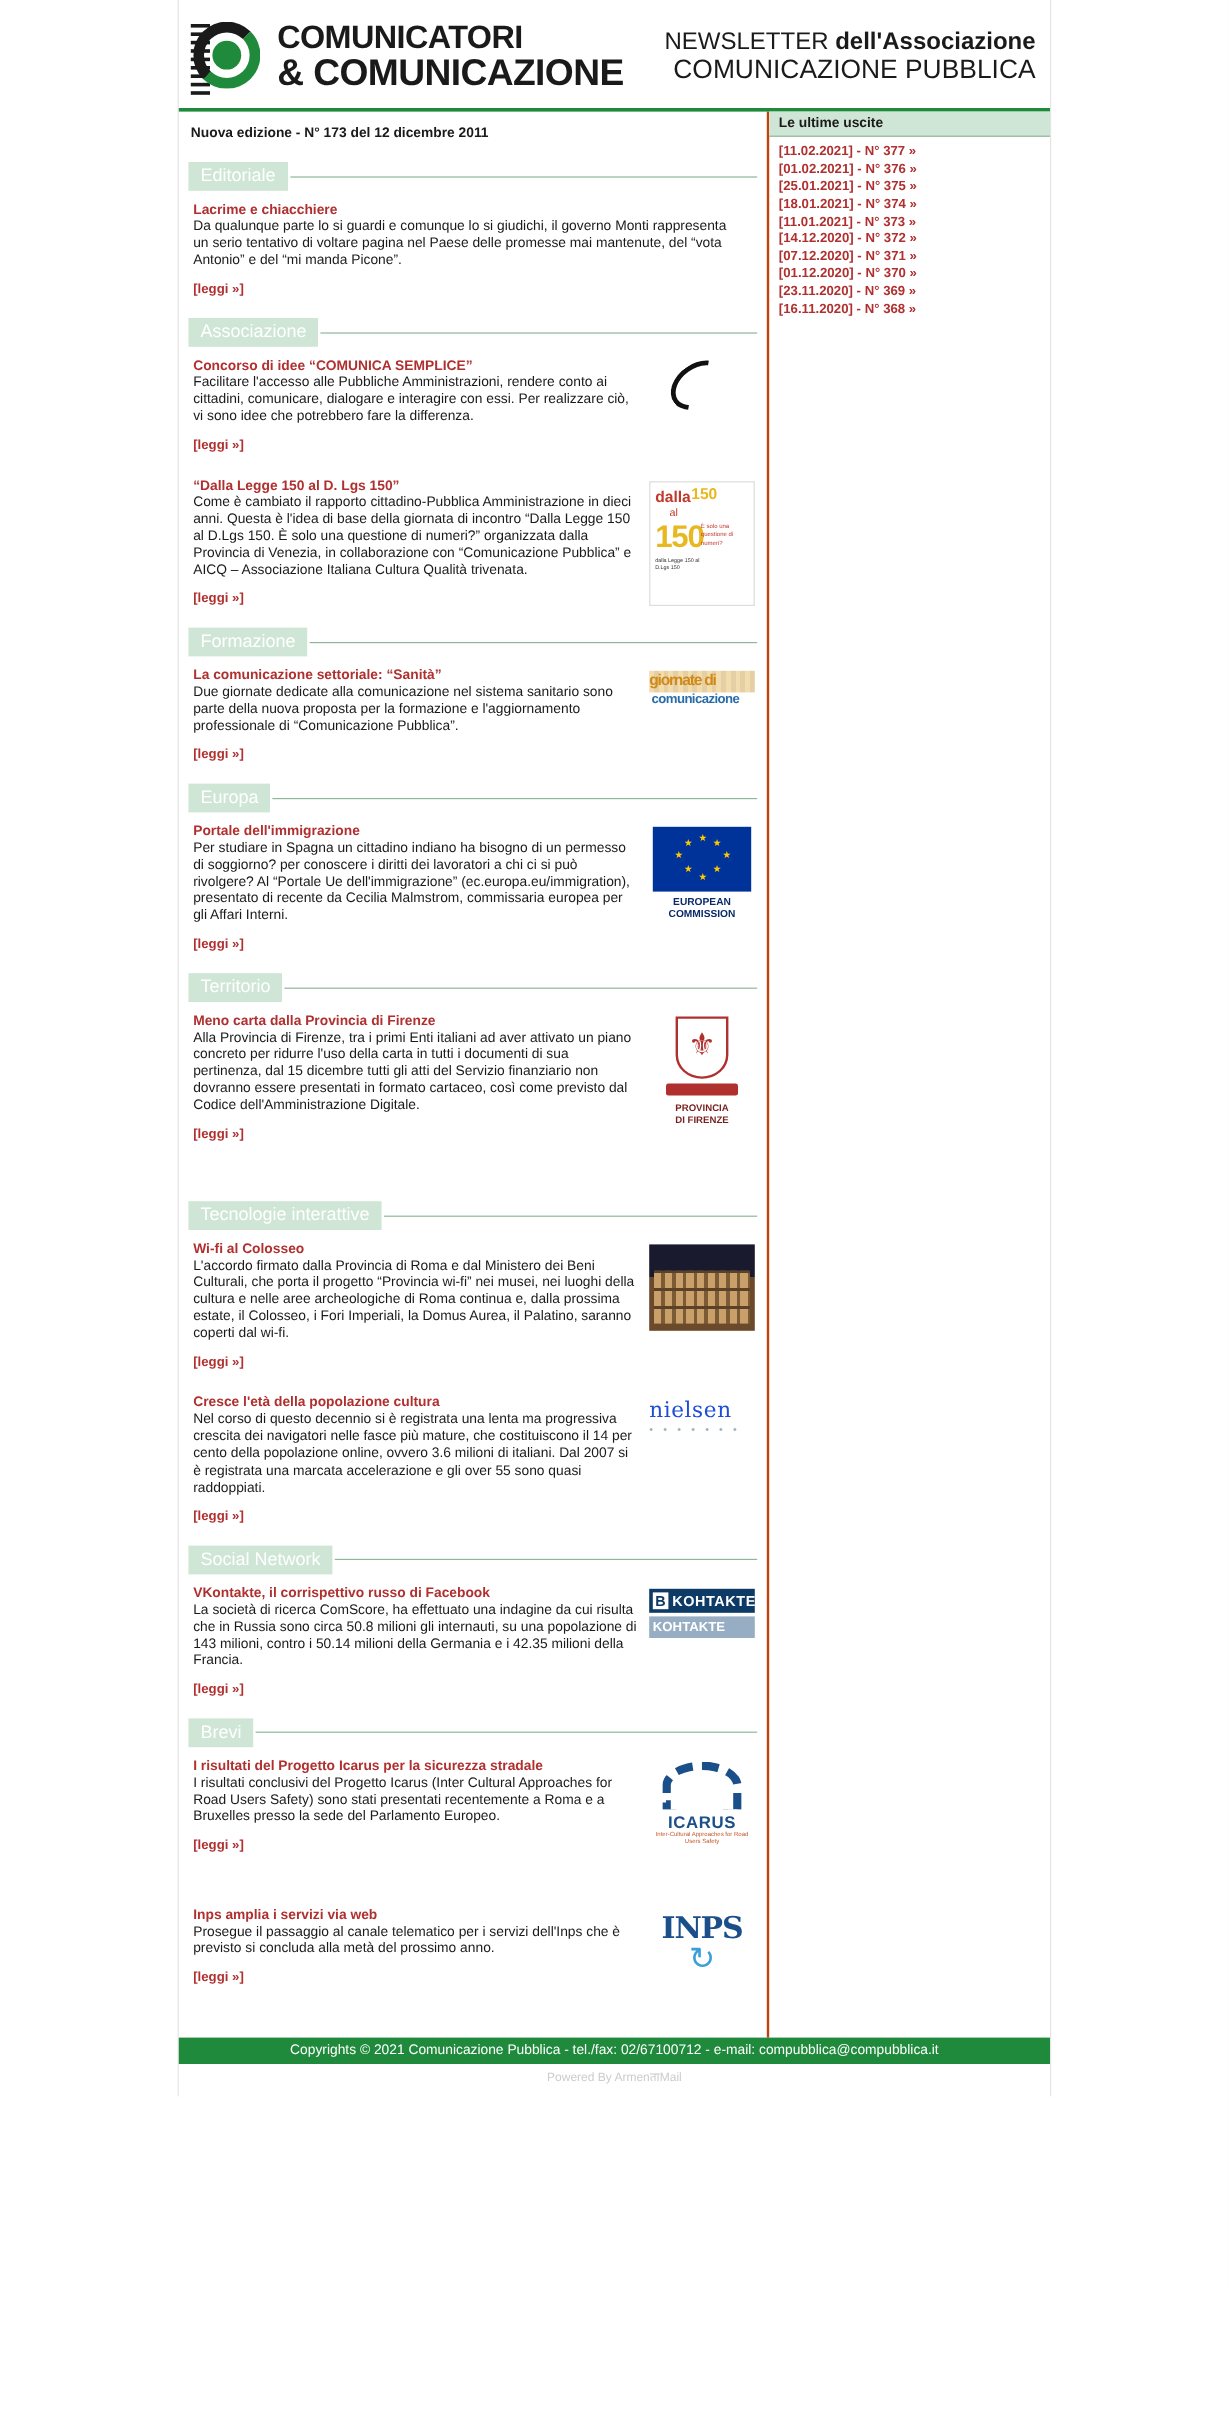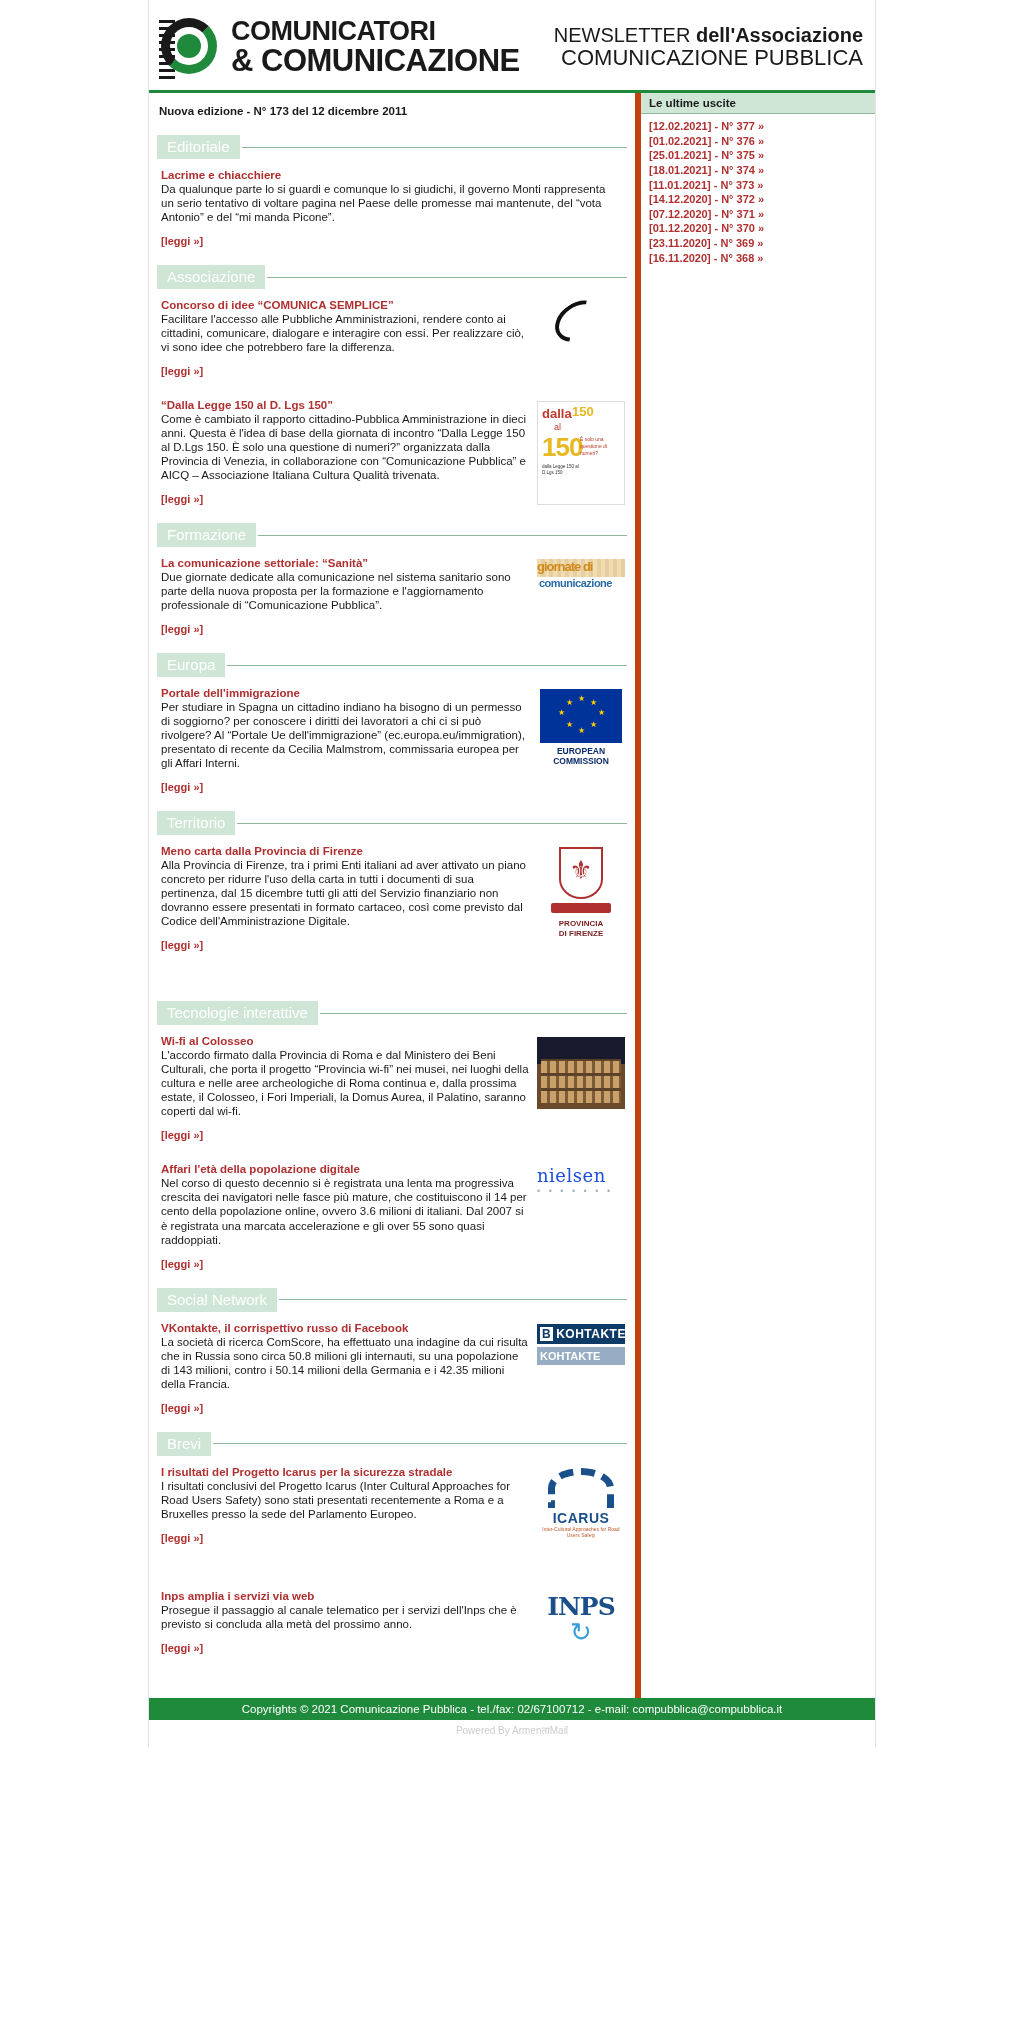--- a/index.html
+++ b/index.html
@@ -73,21 +73,21 @@
   }
   .masthead-right .r1 { font-size: 20px; color: #1a1a1a; }
   .masthead-right .r1 b { font-weight: bold; }
   .masthead-right .r2 { font-size: 22px; color: #1a1a1a; letter-spacing: 0px;}
 
   
   .body-wrap { display: flex; align-items: stretch; }
   .main-col {
     width: 492px;
     padding: 8px 8px 20px 8px;
-    border-right: 6px solid #c2410c;
+    border-right: 2px solid #c2410c;
   }
   .side-col {
     width: 234px;
     padding: 0;
   }
   .edition-line {
     font-size: 11.5px;
     font-weight: bold;
     color: #1a1a1a;
     padding: 4px 0 2px 2px;
@@ -424,21 +424,21 @@
           <div class="thumb">
             <div class="tb tb-col">
               <div class="arcs"></div>
                 <div class="arcs2"></div>
             </div>
           </div>
         </div>
         <div class="spacer-md"></div>
         <div class="article">
           <div class="txt">
-            <h3>Affari l'età della popolazione digitale</h3>
+            <h3>Cresce l'età della popolazione cultura</h3>
             <p>Nel corso di questo decennio si è registrata una lenta ma progressiva crescita dei navigatori nelle fasce più mature, che costituiscono il 14 per cento della popolazione online, ovvero 3.6 milioni di italiani. Dal 2007 si è registrata una marcata accelerazione e gli over 55 sono quasi raddoppiati.</p>
             <a class="leggi" href="#">[leggi »]</a>
           </div>
           <div class="thumb">
             <div class="tb tb-niel">
               <div class="n">nielsen</div>
               <div class="d">• • • • • • •</div>
             </div>
           </div>
         </div>
@@ -497,21 +497,21 @@
               <div class="a">↻</div>
             </div>
           </div>
         </div>
 
       </div>
 
       <div class="side-col">
         <div class="side-title">Le ultime uscite</div>
         <div class="side-list">
-          <a href="#">[12.02.2021] - N° 377 »</a>
+          <a href="#">[11.02.2021] - N° 377 »</a>
           <a href="#">[01.02.2021] - N° 376 »</a>
           <a href="#">[25.01.2021] - N° 375 »</a>
           <a href="#">[18.01.2021] - N° 374 »</a>
           <a href="#">[11.01.2021] - N° 373 »</a>
           <a href="#">[14.12.2020] - N° 372 »</a>
           <a href="#">[07.12.2020] - N° 371 »</a>
           <a href="#">[01.12.2020] - N° 370 »</a>
           <a href="#">[23.11.2020] - N° 369 »</a>
           <a href="#">[16.11.2020] - N° 368 »</a>
         </div>

